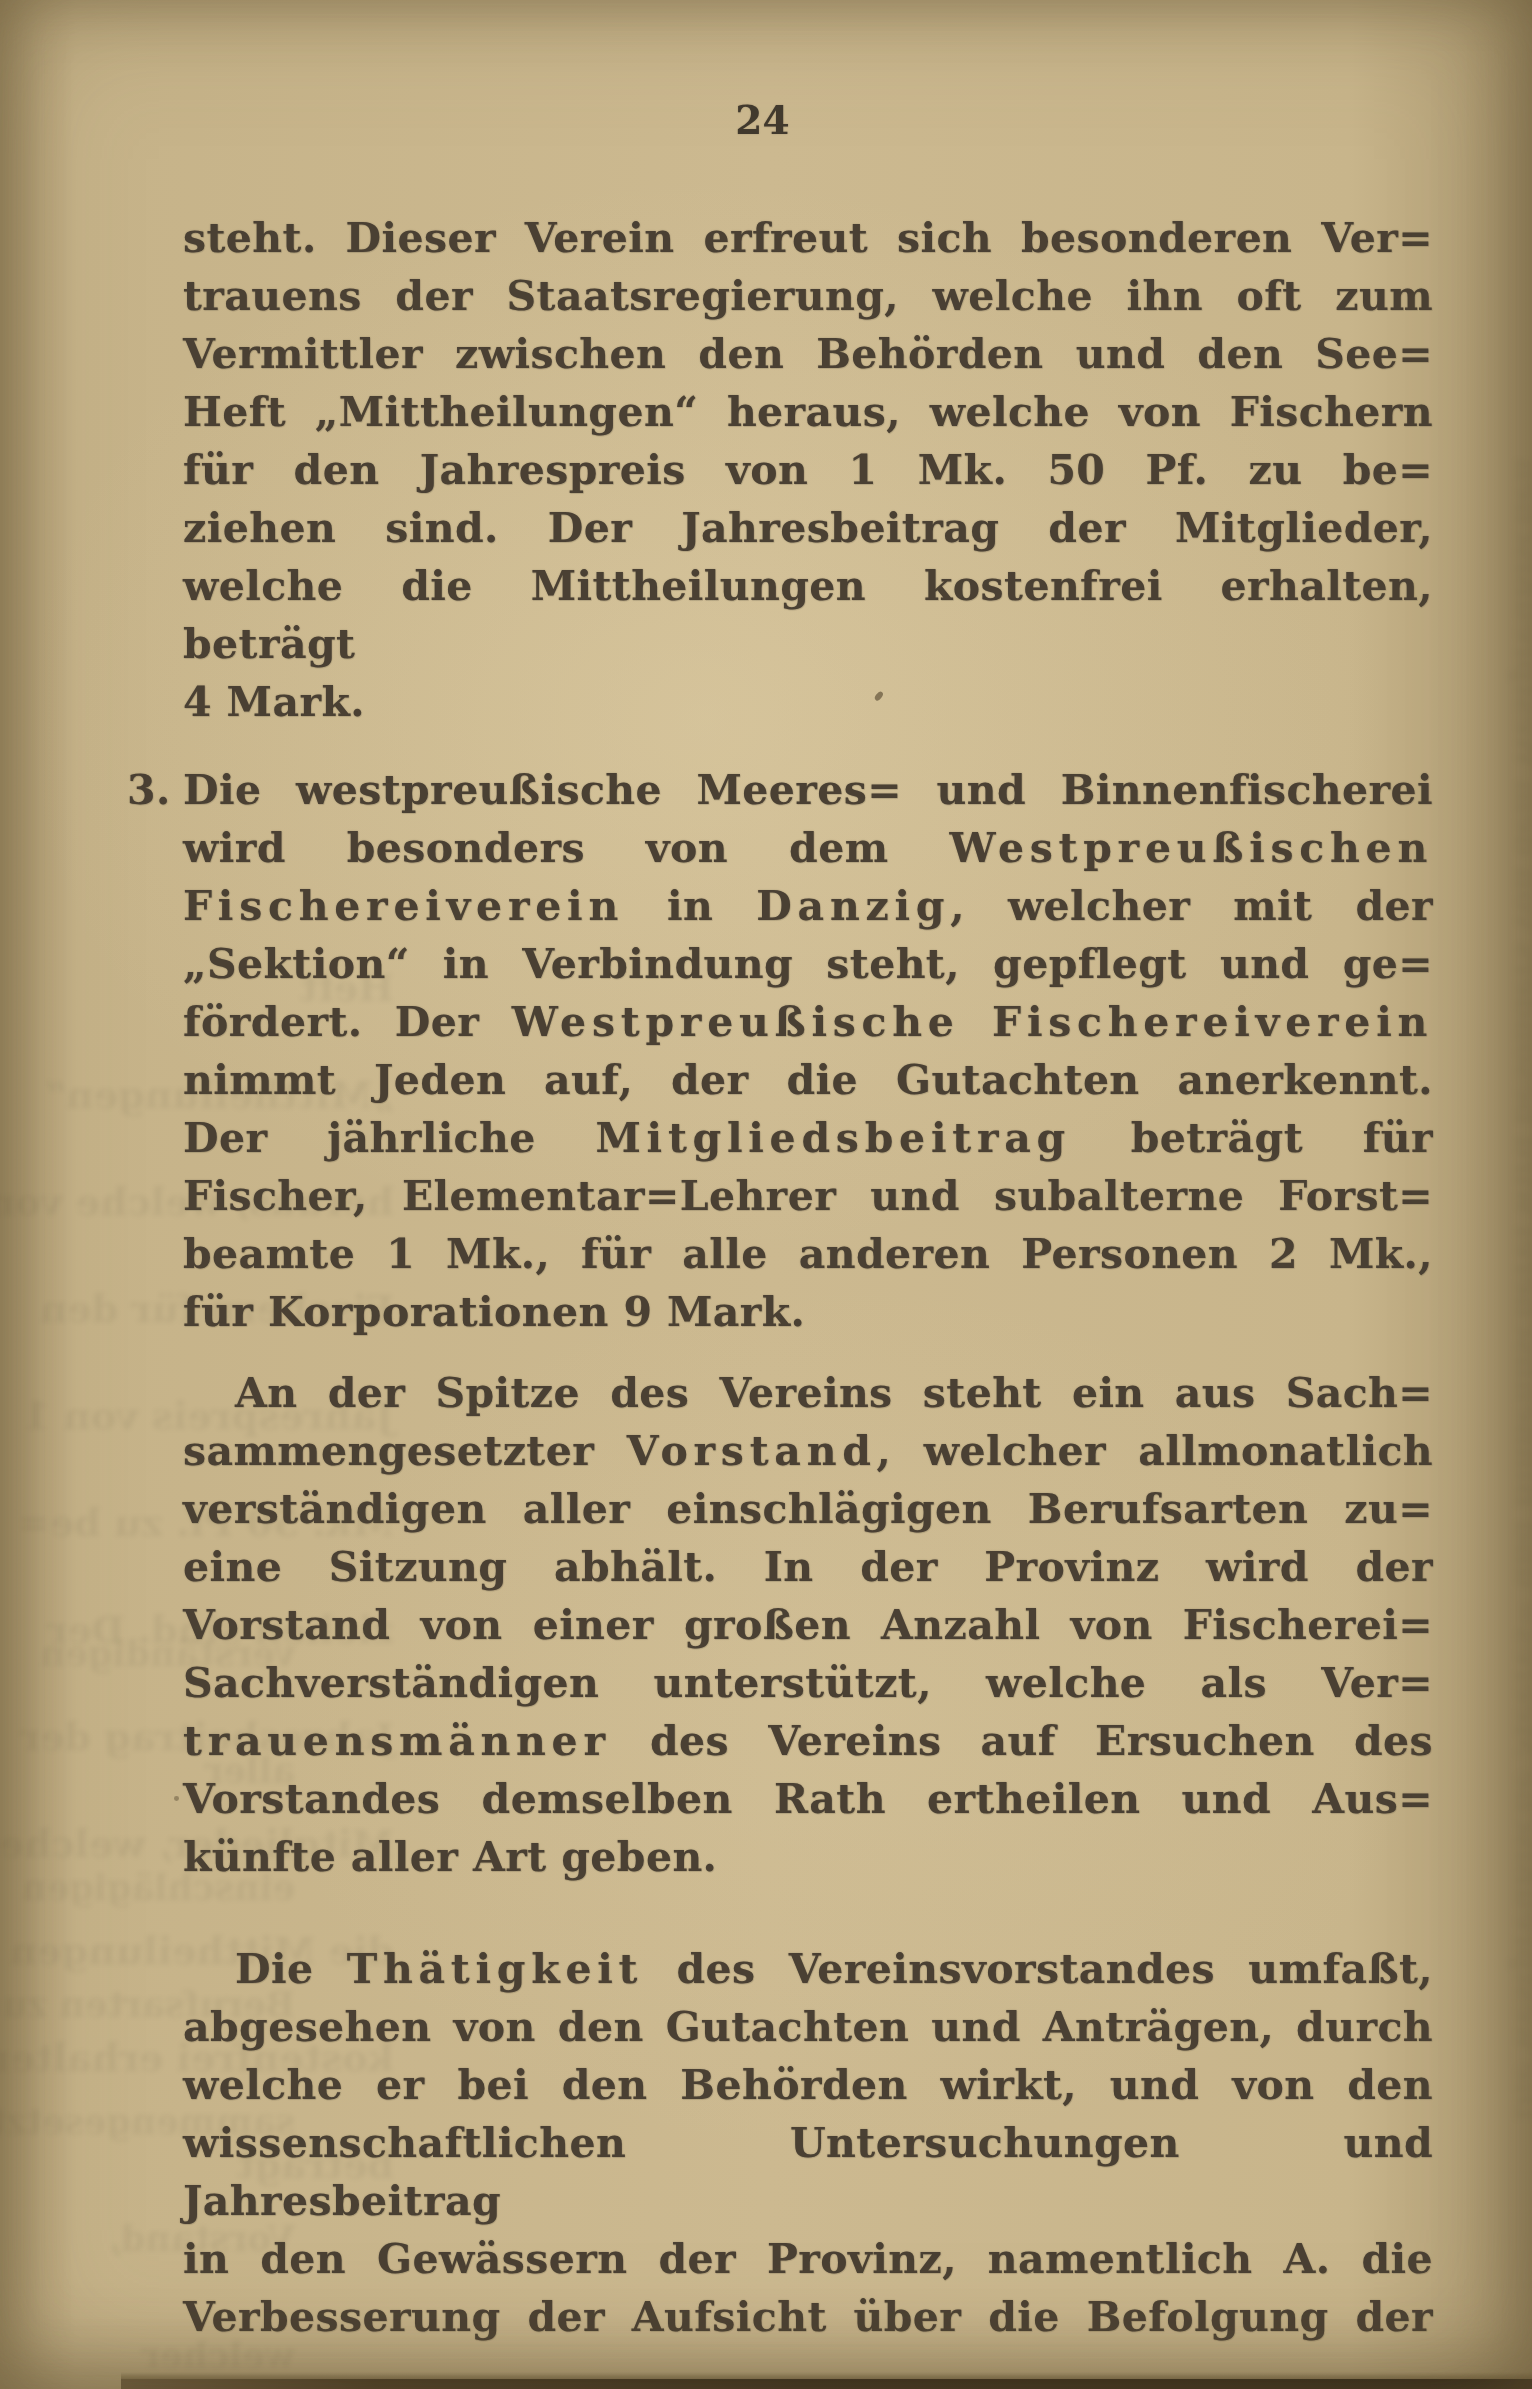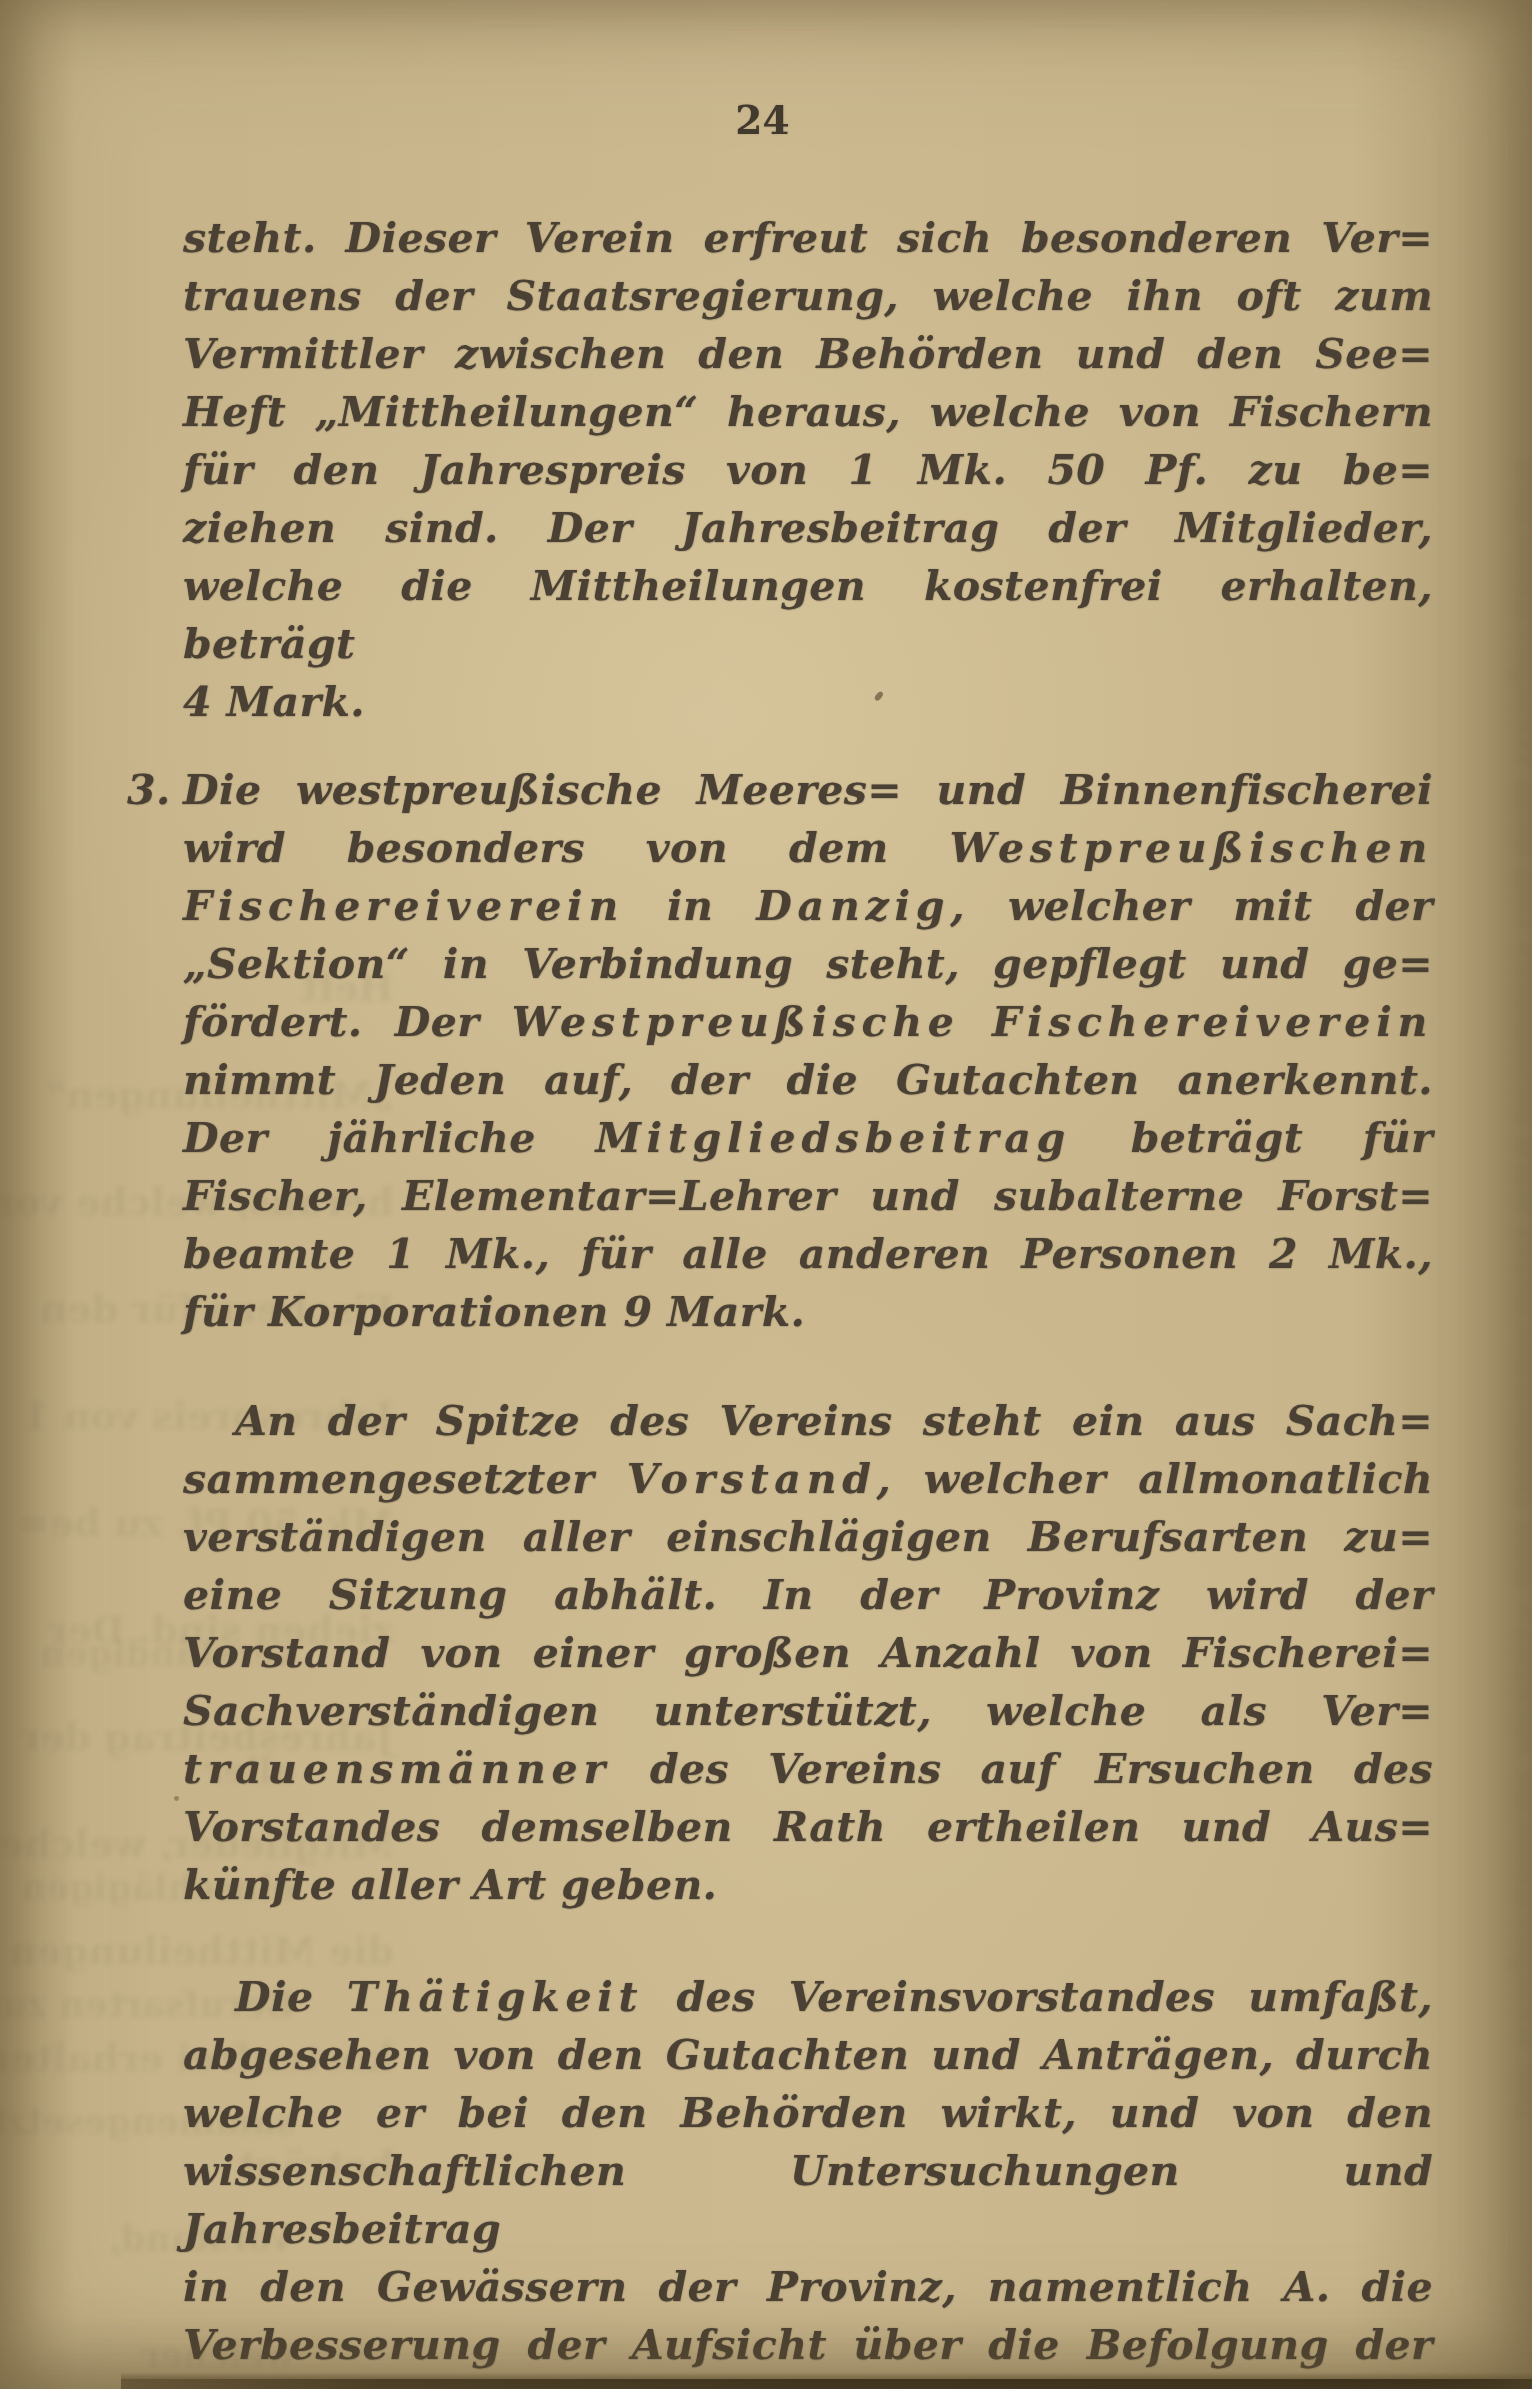--- a/index.html
+++ b/index.html
@@ -28,23 +28,23 @@
     position:absolute;top:97px;left:0;right:8px;text-align:center;
     font-size:39px;font-weight:600;color:#423a2e;
     text-shadow:0 0 1.4px rgba(66,58,46,.4);
   }
   .text-column{
     position:absolute;left:183px;right:100px;top:209px;
     font-size:41px;line-height:58px;font-weight:bold;
     color:#4a4033;letter-spacing:.01em;
     text-shadow:0 0 1.4px rgba(74,64,50,.45), 0.7px 0.7px 0 rgba(74,64,50,.12);
   }
-  .block{position:relative;font-style:italic;}
+  .block{position:relative;}
   .block:nth-child(2){margin-top:29.5px;}
-  .block:nth-child(3){margin-top:51px;}
+  .block:nth-child(3){margin-top:23px;}
   .block:nth-child(4){margin-top:54px;}
   .marker{position:absolute;left:-56px;top:0;line-height:58px;}
   .line{text-align:justify;text-align-last:left;}
   .line.just{text-align-last:justify;}
   .indent-first .line:first-child{text-indent:52px;}
   .sperr{letter-spacing:.14em;}
   .ghost{
     position:absolute;color:#55503a;pointer-events:none;
     font-weight:bold;filter:blur(2.8px);opacity:.09;
   }

